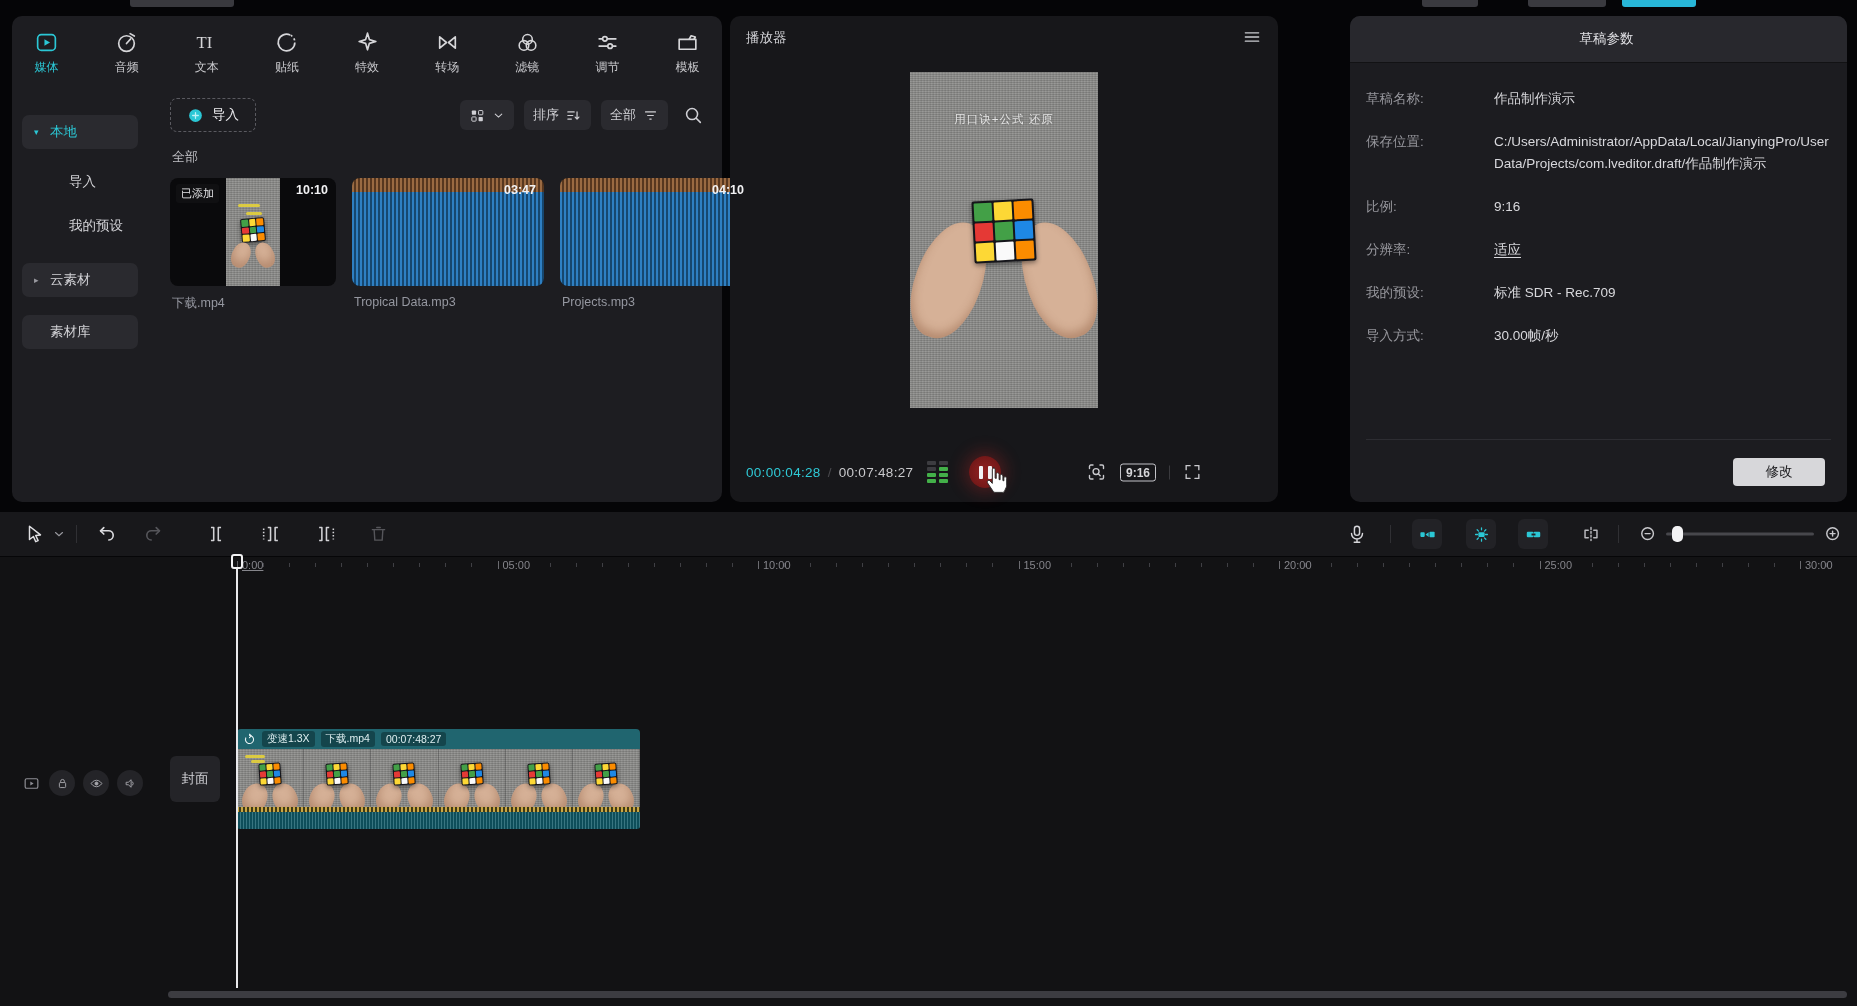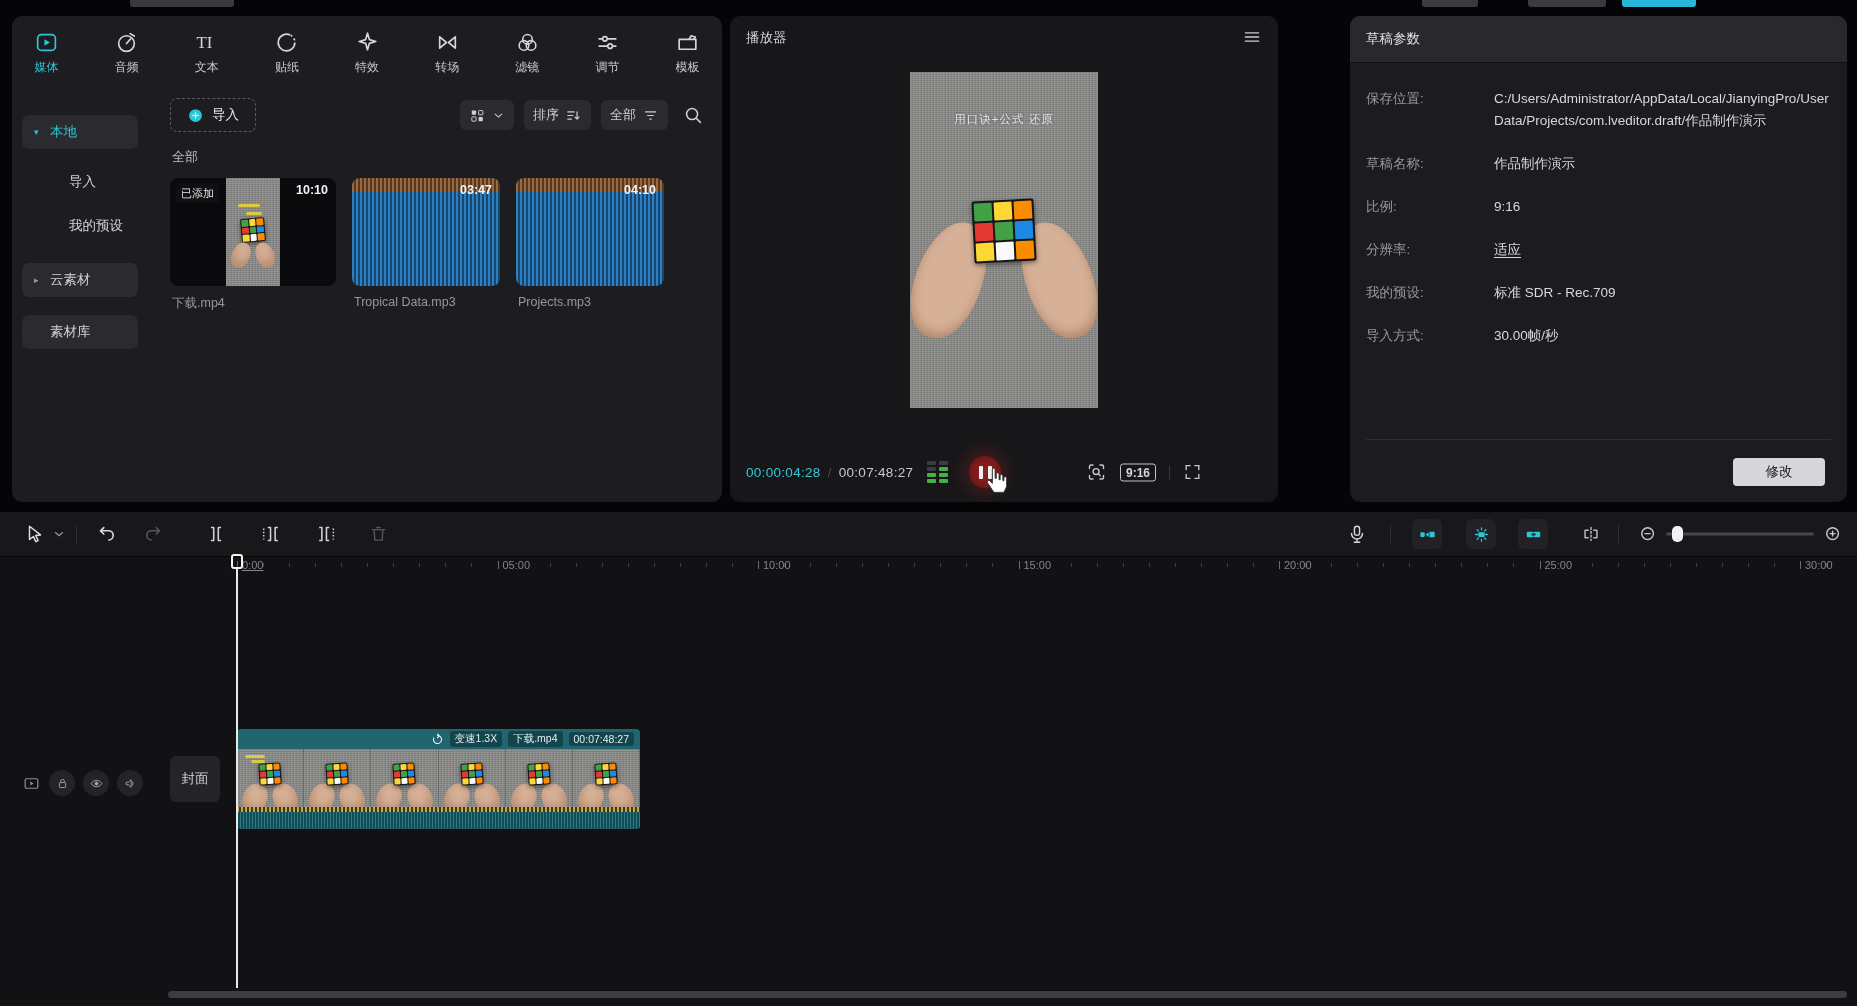--- a/index.html
+++ b/index.html
@@ -45,21 +45,21 @@
 
   #section-label{margin:16px 0 0 14px;font-size:13px;color:#bfbfc4;}
   #cards{display:flex;gap:16px;margin:12px 0 0 12px;}
   .card{display:flex;flex-direction:column;}
   .thumb{position:relative;height:108px;border-radius:8px;overflow:hidden;background:#0a0a0c;}
   .card-name{margin-top:9px;font-size:12.5px;color:#9597a0;padding-left:2px;}
   .badge{position:absolute;top:6px;left:6px;background:rgba(18,18,20,.85);color:#e5e5e8;
     font-size:11px;padding:2px 5px;border-radius:3px;z-index:3;}
   .duration{position:absolute;top:5px;right:8px;color:#f2f2f4;font-size:12.5px;font-weight:bold;z-index:3;}
   .v-strip{position:absolute;left:50%;transform:translateX(-50%);top:0;bottom:0;width:54px;}
-  .audio-thumb{width:148px;}
+  .audio-thumb{width:192px;}
   .audio-band{position:absolute;left:0;right:0;top:0;height:14px;
     background:repeating-linear-gradient(90deg,#9a6a42 0 2px,#57371f 2px 4px);}
   .audio-wave{position:absolute;left:0;right:0;top:14px;bottom:0;
     background:repeating-linear-gradient(90deg,#2e7fc2 0 2px,#16476f 2px 4px);}
 
   
   .carpet{background-color:#8b8b89;background-image:
     repeating-linear-gradient(0deg,rgba(255,255,255,.07) 0 1px,rgba(0,0,0,.08) 1px 2px),
     repeating-linear-gradient(90deg,rgba(255,255,255,.05) 0 1px,rgba(0,0,0,.06) 2px 3px);}
   .cube{display:grid;grid-template-columns:repeat(3,1fr);grid-template-rows:repeat(3,1fr);
@@ -96,21 +96,21 @@
   #focus-btn{width:21px;height:21px;color:#c9c9cd;}
   #ratio-btn{border:1.5px solid #c3c3c8;border-radius:3px;color:#d6d6d9;font-size:12px;font-weight:bold;
     padding:1px 5px;}
   .vdiv{width:1px;height:14px;background:#3a3a3e;}
   #fullscreen-btn{width:19px;height:19px;color:#c9c9cd;}
 
   
   #params-panel{left:1350px;top:16px;width:497px;height:486px;background:#1c1c20;}
   #params-header{position:absolute;left:0;top:0;right:0;height:46px;background:#28282d;
     border-radius:10px 10px 0 0;display:flex;align-items:center;padding-left:16px;
-    font-size:13.5px;color:#e2e2e6;border-bottom:1px solid #121214;}
+    font-size:13.5px;color:#e2e2e6;border-bottom:1px solid #121214;justify-content:center;}
   #param-rows{position:absolute;left:16px;right:16px;top:72px;}
   .param-row{display:grid;grid-template-columns:128px 1fr;margin-bottom:21px;font-size:13.5px;line-height:22px;}
   .param-label{color:#97979d;}
   .param-value{color:#d8d8dc;word-break:break-all;}
   .param-value.underline{text-decoration:underline;text-underline-offset:3px;}
   #params-divider{position:absolute;left:16px;right:16px;bottom:62px;height:1px;background:#2d2d32;}
   #modify-btn{position:absolute;right:22px;bottom:16px;width:92px;height:28px;background:#d7d7da;
     color:#18181b;border-radius:4px;font-size:13.5px;display:flex;align-items:center;justify-content:center;}
 
   
@@ -134,21 +134,21 @@
   #track-icons{position:absolute;left:0;top:258px;width:160px;display:flex;align-items:center;}
   #track-type{width:19px;height:19px;color:#8f8f95;margin-left:22px;}
   .circle-btn{width:26px;height:26px;border-radius:50%;background:#242428;display:flex;align-items:center;
     justify-content:center;margin-left:8px;}
   .circle-btn .ic{width:15px;height:15px;color:#a6a6ac;}
   #cover-btn{position:absolute;left:170px;top:244px;width:50px;height:46px;background:#242428;border-radius:6px;
     display:flex;align-items:center;justify-content:center;font-size:13.5px;color:#cfcfd4;}
 
   #clip{position:absolute;left:237px;top:217px;width:403px;}
   #clip-header{height:20px;background:#20656f;border-radius:4px 4px 0 0;display:flex;align-items:center;
-    gap:6px;padding:0 6px;justify-content:flex-end;}
+    gap:6px;padding:0 6px;}
   #clip-header .ic{width:13px;height:13px;color:#eef7f8;flex:0 0 auto;}
   .chip{background:rgba(8,38,42,.5);border-radius:3px;padding:1px 5px;font-size:10.5px;color:#ddeef0;white-space:nowrap;}
   #filmstrip{height:58px;display:flex;overflow:hidden;}
   .frame{position:relative;flex:1;border-right:1px solid rgba(0,0,0,.25);overflow:hidden;}
   .frame .hand{width:24px;height:30px;bottom:-6px;}
   .frame .hand.l{left:6px;transform:rotate(24deg);}
   .frame .hand.r{right:6px;transform:rotate(-24deg);}
   .frame .cube{position:absolute;left:50%;top:14px;transform:translateX(-50%) rotate(-4deg);width:20px;height:20px;
     gap:1px;padding:1px;}
   .scribble{position:absolute;height:3px;background:#e4d23a;border-radius:2px;opacity:.9;}
@@ -450,26 +450,26 @@
       </div>
     </div>
   </section>
 
   <section class="panel" id="params-panel">
     <div id="params-header">
       <span>草稿参数</span>
     </div>
     <div id="param-rows">
         <div class="param-row">
+          <div class="param-label">草稿名称:</div>
+          <div class="param-value">作品制作演示</div>
+        </div>
+        <div class="param-row">
           <div class="param-label">保存位置:</div>
           <div class="param-value">C:/Users/Administrator/AppData/Local/JianyingPro/User Data/Projects/com.lveditor.draft/作品制作演示</div>
-        </div>
-        <div class="param-row">
-          <div class="param-label">草稿名称:</div>
-          <div class="param-value">作品制作演示</div>
         </div>
         <div class="param-row">
           <div class="param-label">比例:</div>
           <div class="param-value">9:16</div>
         </div>
         <div class="param-row">
           <div class="param-label">分辨率:</div>
           <div class="param-value underline">适应</div>
         </div>
         <div class="param-row">

